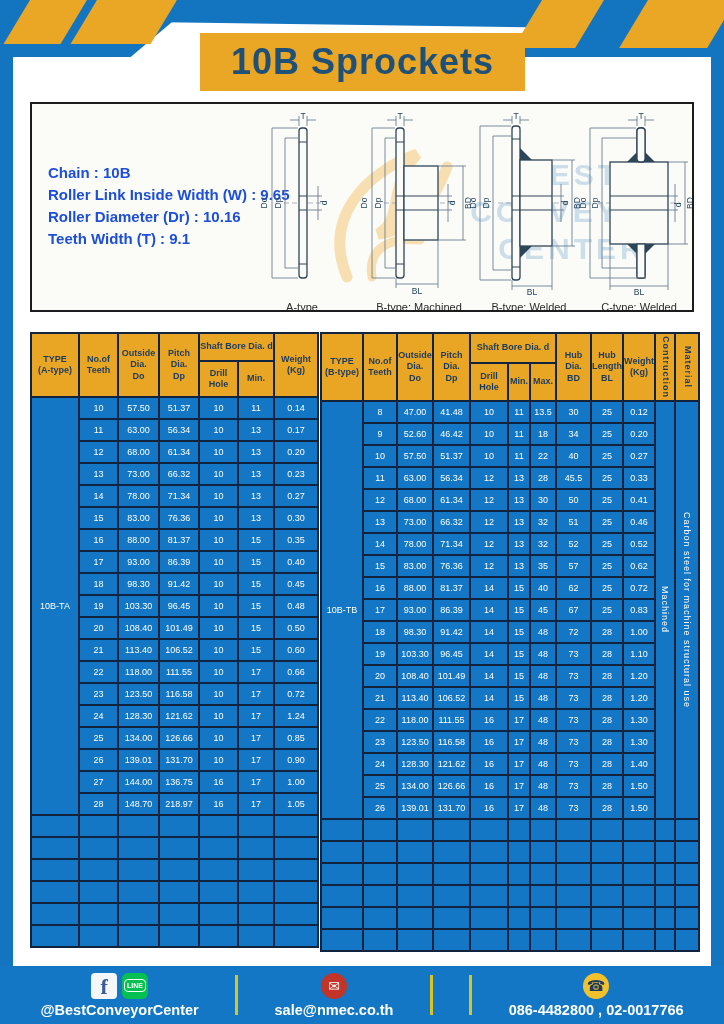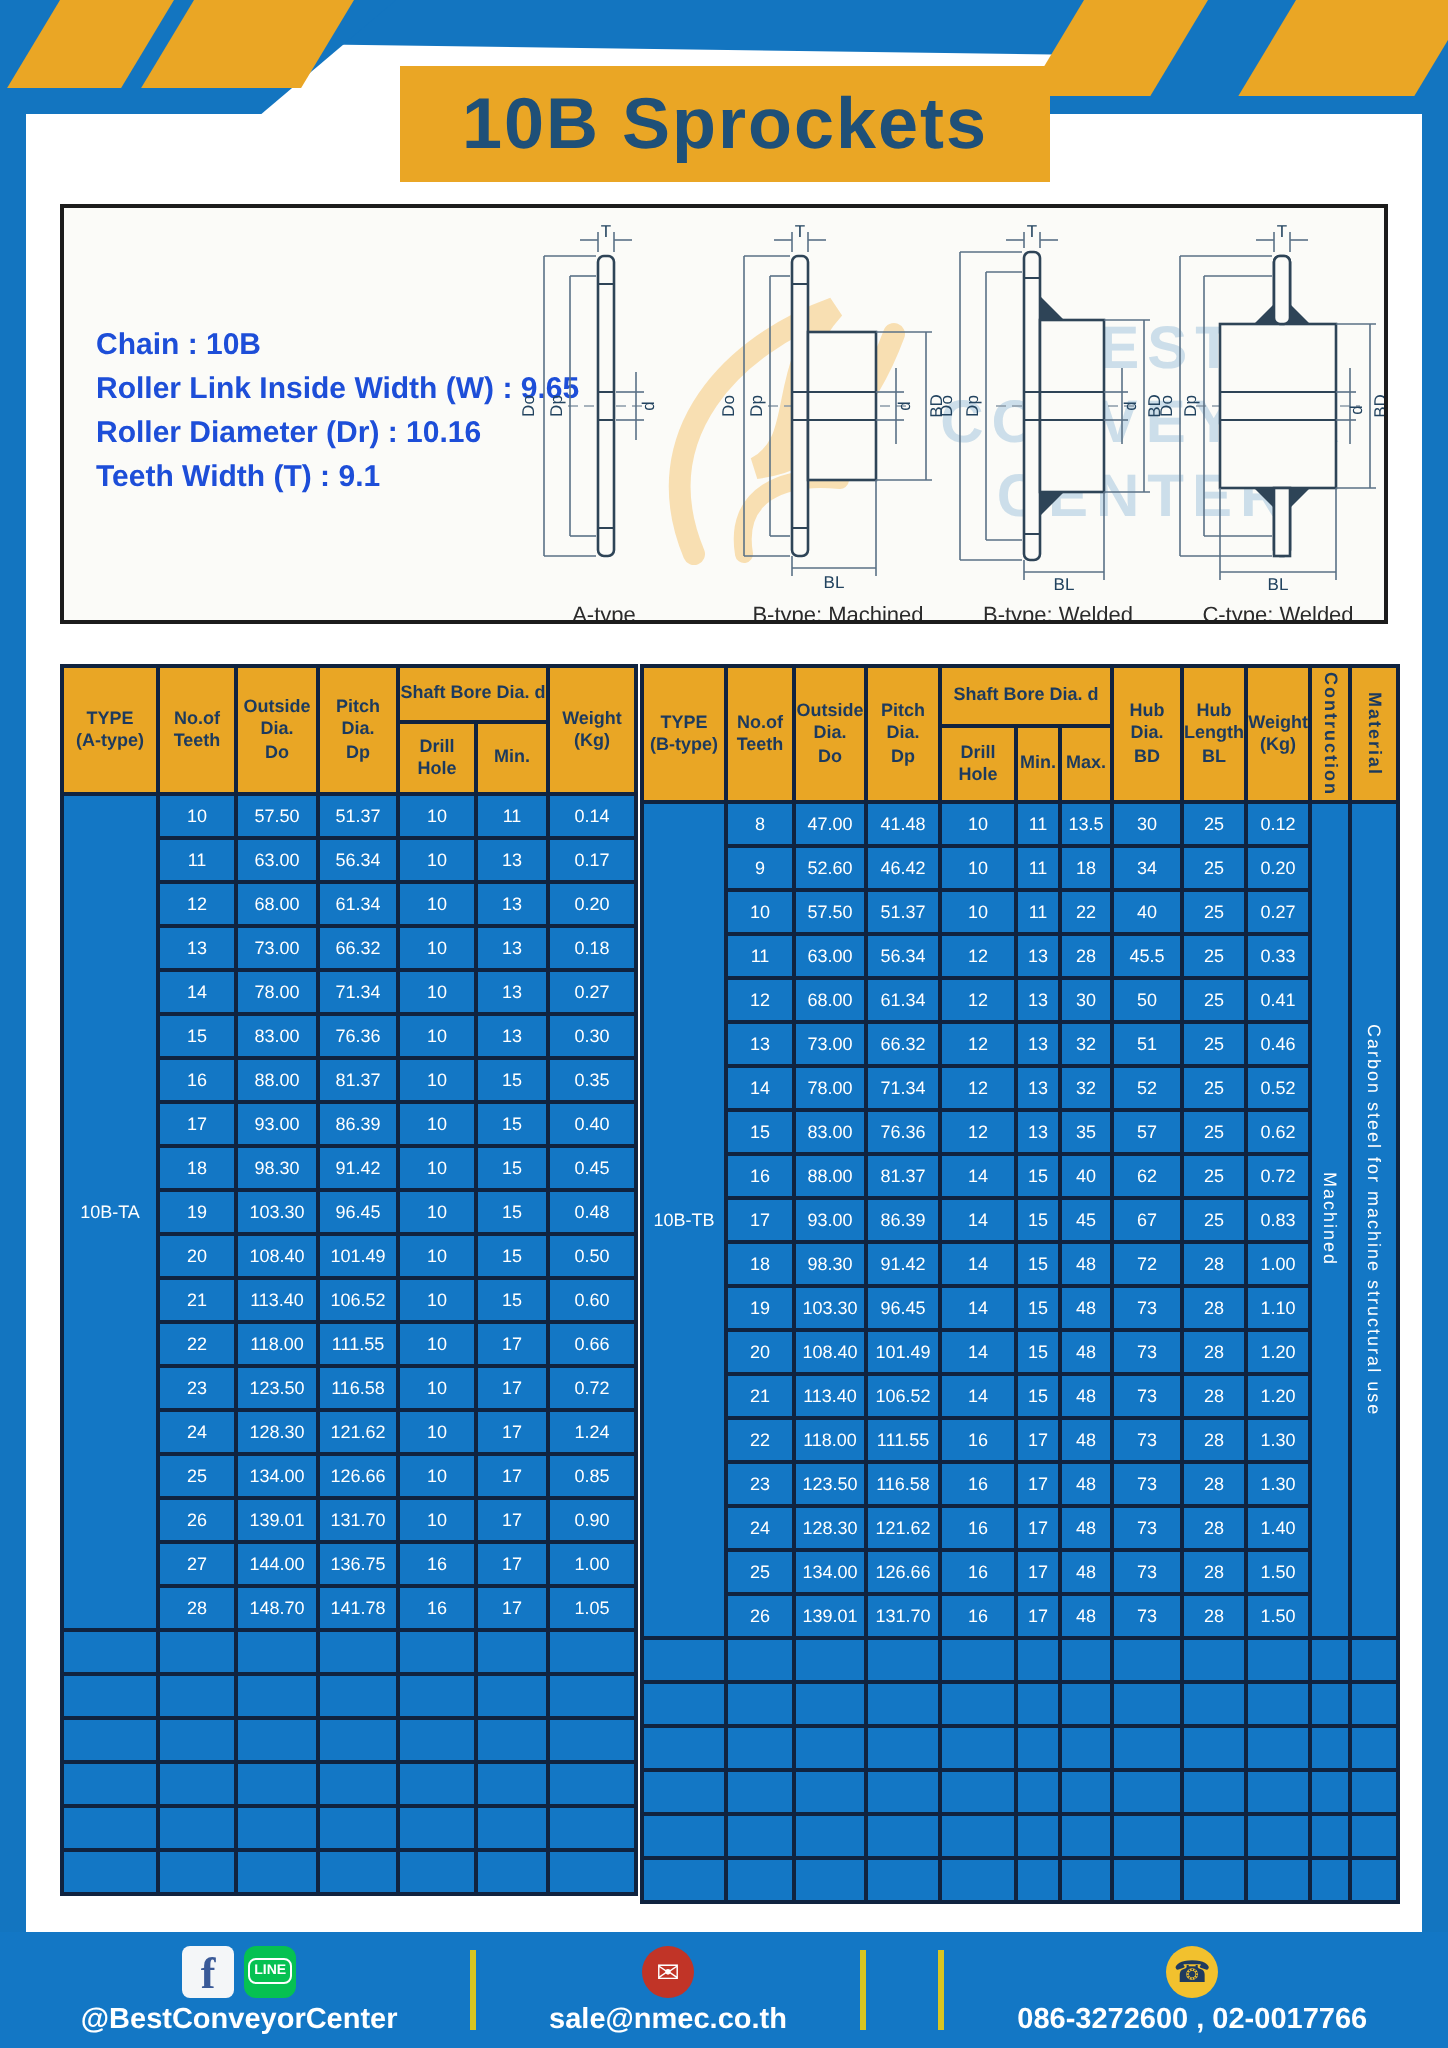--- a/index.html
+++ b/index.html
@@ -324,21 +324,21 @@
             <td>10</td>
             <td>13</td>
             <td>0.20</td>
           </tr>
           <tr>
             <td>13</td>
             <td>73.00</td>
             <td>66.32</td>
             <td>10</td>
             <td>13</td>
-            <td>0.18</td>
+            <td>0.23</td>
           </tr>
           <tr>
             <td>14</td>
             <td>78.00</td>
             <td>71.34</td>
             <td>10</td>
             <td>13</td>
             <td>0.27</td>
           </tr>
           <tr>
@@ -441,21 +441,21 @@
             <td>27</td>
             <td>144.00</td>
             <td>136.75</td>
             <td>16</td>
             <td>17</td>
             <td>1.00</td>
           </tr>
           <tr>
             <td>28</td>
             <td>148.70</td>
-            <td>141.78</td>
+            <td>218.97</td>
             <td>16</td>
             <td>17</td>
             <td>1.05</td>
           </tr>
           <tr>
             <td></td>
             <td></td>
             <td></td>
             <td></td>
             <td></td>
@@ -869,17 +869,17 @@
         <div class="icon-circle icon-mail">✉</div>
       </div>
       <div class="f-label">sale@nmec.co.th</div>
     </div>
     <div class="f-divider"></div>
     <div class="f-divider"></div>
     <div class="f-group">
       <div class="f-icons">
         <div class="icon-circle icon-phone">☎</div>
       </div>
-      <div class="f-label">086-3272600 , 02-0017766</div>
+      <div class="f-label">086-4482800 , 02-0017766</div>
     </div>
   </div>
 
 </div>
 
 </body></html>

